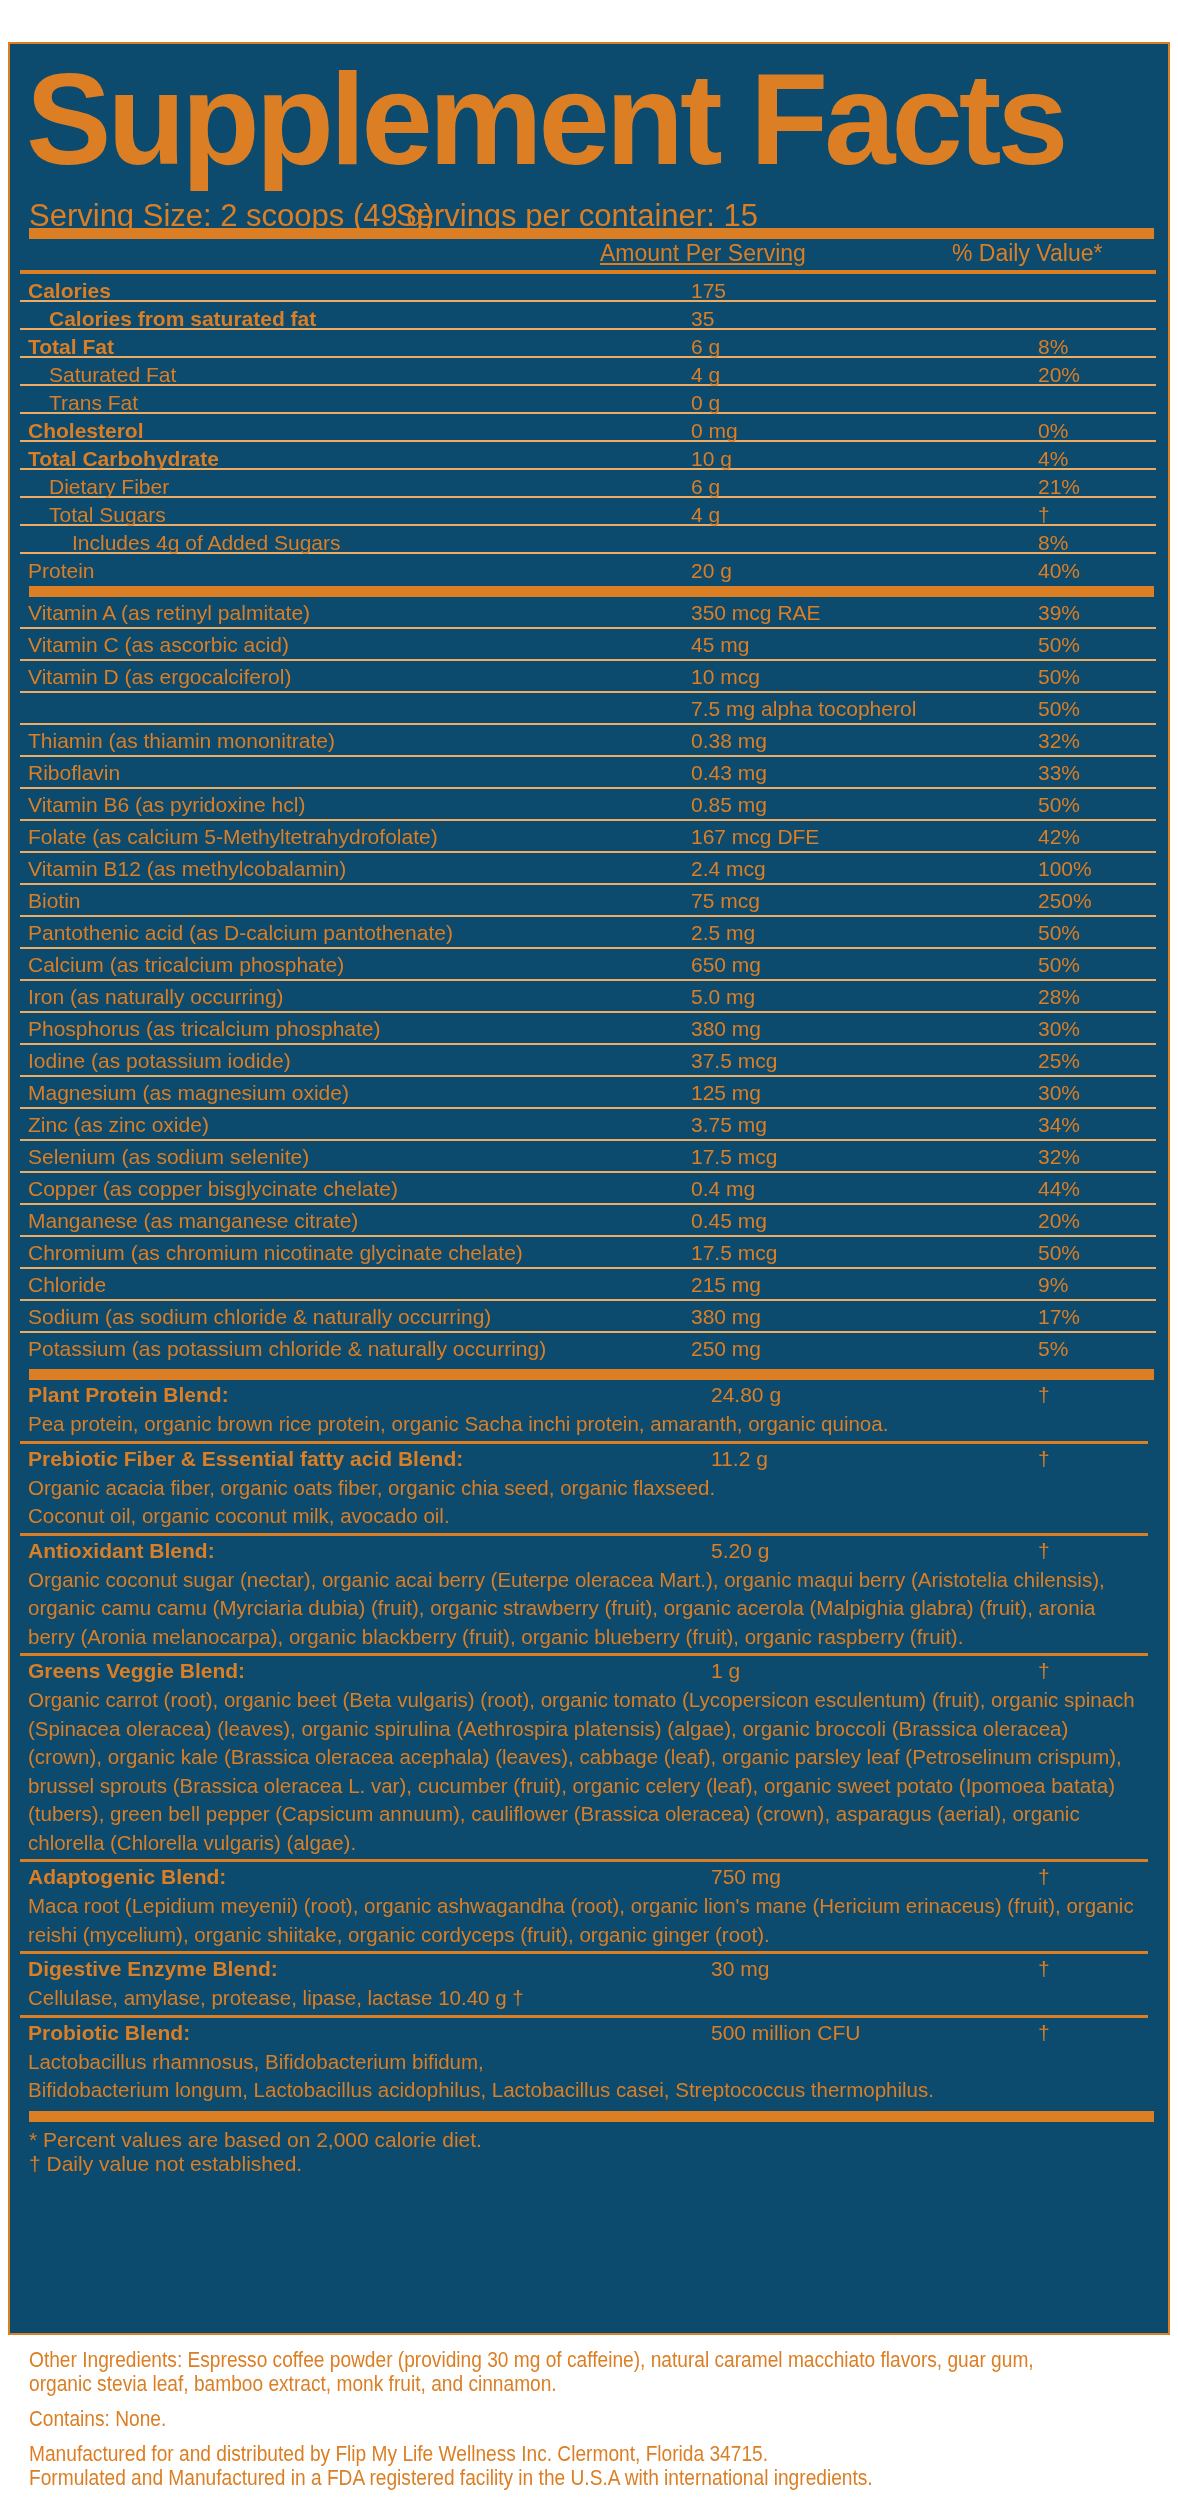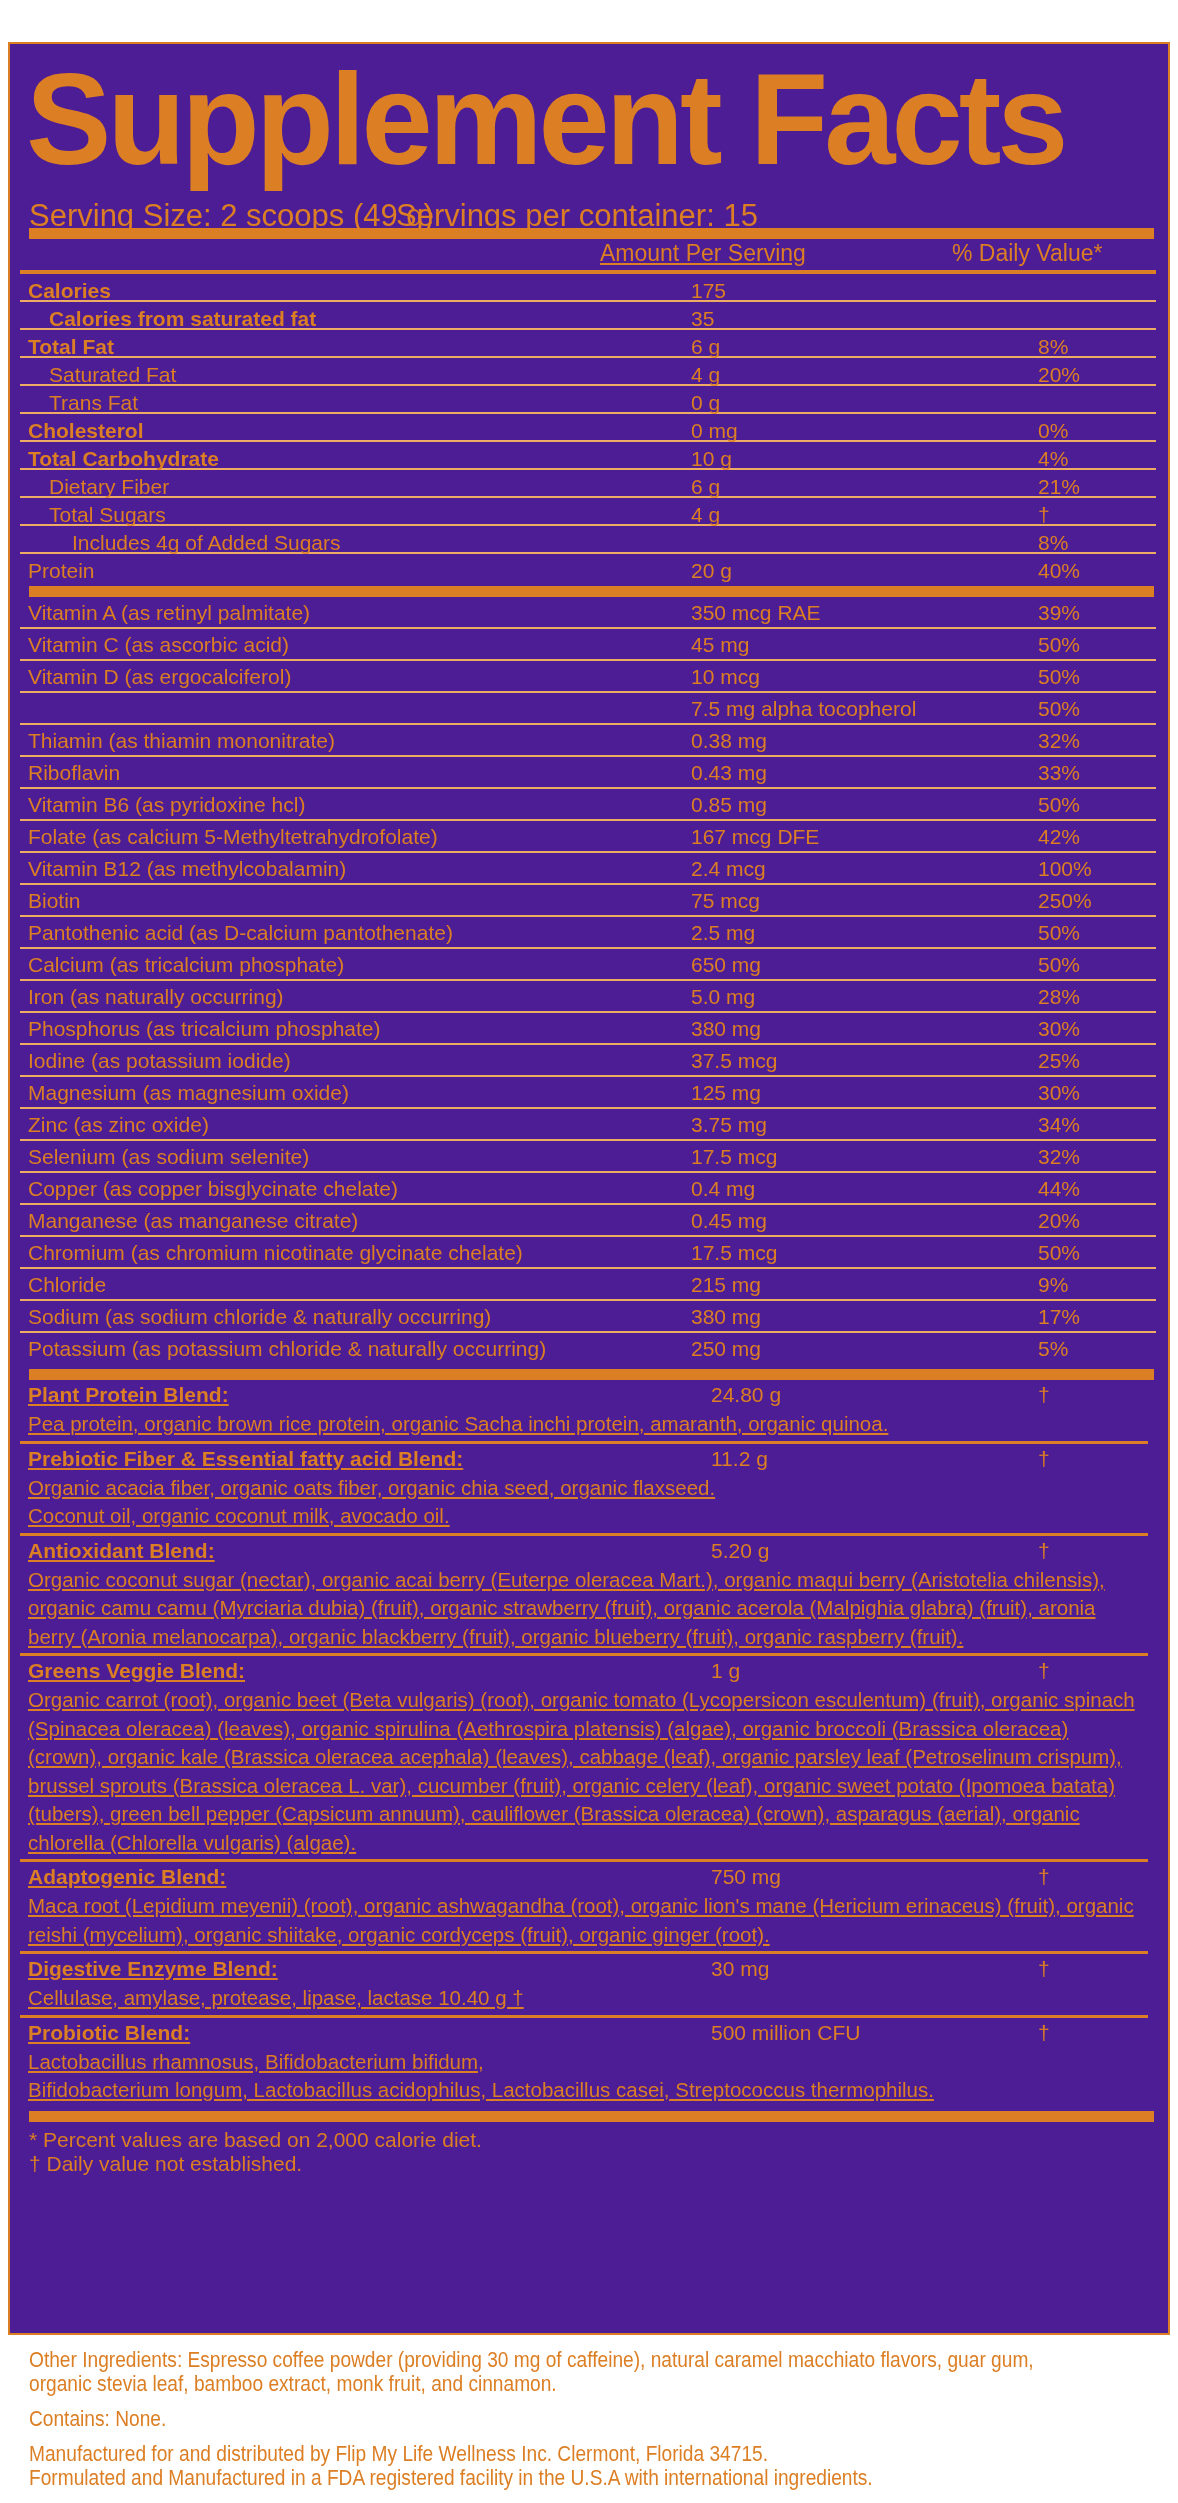--- a/index.html
+++ b/index.html
@@ -7,21 +7,21 @@
     --sep:#EDAB63;
   }
   html,body{margin:0;padding:0;}
   body{
     width:1178px;height:2503px;position:relative;background:#fff;
     font-family:"Liberation Sans", sans-serif;color:var(--accent);
     -webkit-font-smoothing:antialiased;
   }
   .box{
     position:absolute;left:8px;top:42px;width:1162px;height:2293px;
-    border:2px solid var(--accent);box-sizing:border-box;background:#4c1d95;
+    border:2px solid var(--accent);box-sizing:border-box;background:#0c4a6e;
   }
   .title{
     font-weight:bold;font-size:128px;line-height:1;letter-spacing:-4px;
     margin:10px 0 0 16px;white-space:nowrap;transform:scaleY(1.02);transform-origin:top left;
   }
   .serving-row{position:relative;margin:16px 0 0 19px;font-size:31px;height:26px;}
   .serving-row .serv2{position:absolute;left:367px;top:0;}
   .bar{height:11px;background:var(--accent);margin:4px 14px 0 19px;}
   .hdr{position:relative;height:31px;margin:0 12px 0 10px;border-bottom:4px solid var(--accent);font-size:23px;}
   .hdr .amount-h{position:absolute;left:580px;bottom:3px;text-decoration:underline;}
@@ -29,21 +29,21 @@
   .rows{margin:0 12px 0 10px;}
   .row{position:relative;height:28px;line-height:33px;font-size:21px;border-bottom:2px solid var(--sep);box-sizing:border-box;}
   .row.micro{height:32px;line-height:31px;}
   .rows .row:last-child{border-bottom:none;}
   .row .lbl{display:inline-block;padding-left:8px;}
   .row .lbl.ind1{padding-left:29px;}
   .row .lbl.ind2{padding-left:52px;}
   .row .bold{font-weight:bold;}
   .row .amt{position:absolute;left:671px;top:0;}
   .row .dvv{position:absolute;left:1018px;top:0;}
-  .blends{margin:0 20px 0 10px;text-decoration:underline;}
+  .blends{margin:0 20px 0 10px;}
   .blend{border-bottom:3px solid var(--accent);padding-bottom:2px;}
   .blend:last-child{border-bottom:none;}
   .bhdr{position:relative;height:30px;line-height:30px;font-size:21px;}
   .bhdr .bname{font-weight:bold;padding-left:8px;}
   .bhdr .amt{position:absolute;left:691px;top:0;}
   .bhdr .dvv{position:absolute;left:1018px;top:0;}
   .bdesc{font-size:20.5px;line-height:28.5px;padding:0 4px 0 8px;white-space:pre-line;}
   .footnotes{margin:6px 12px 0 19px;font-size:21px;line-height:24px;}
   .outside{position:absolute;left:29px;top:2348px;width:1140px;font-size:22px;}
   .cond{transform:scaleX(0.87);transform-origin:top left;white-space:pre;line-height:24px;}

